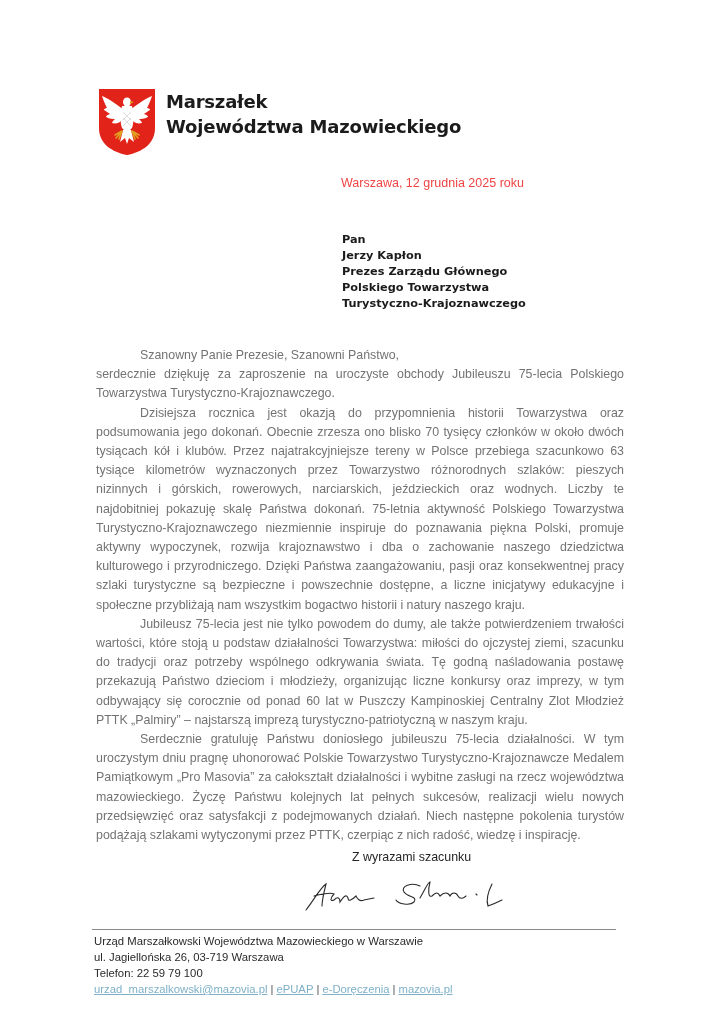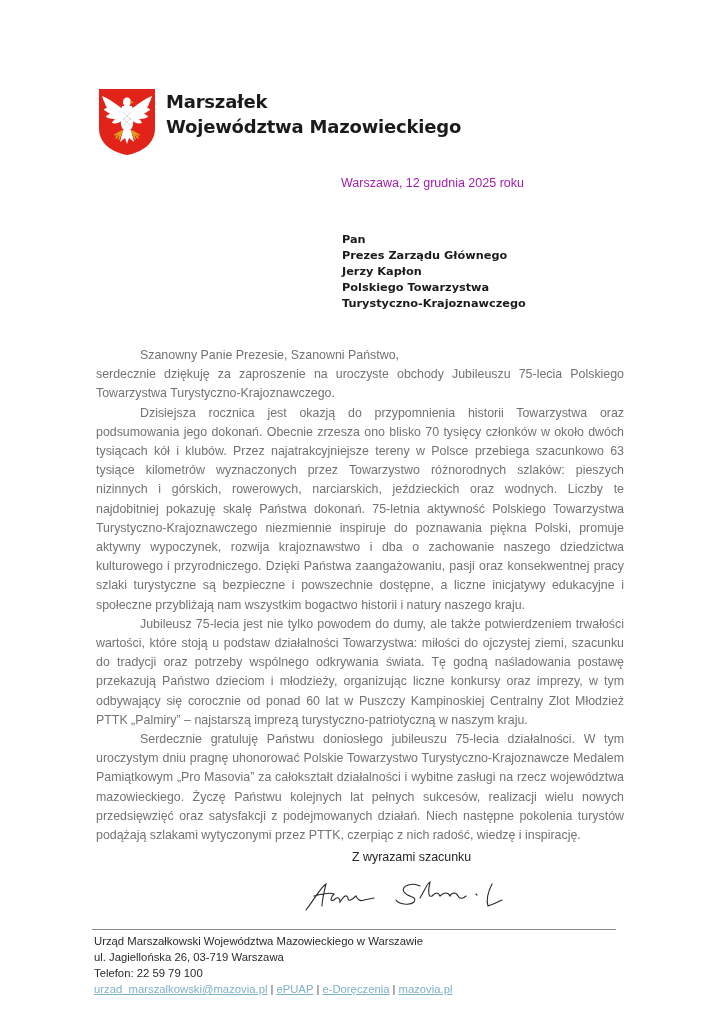--- a/index.html
+++ b/index.html
@@ -8,21 +8,21 @@
       font-family: "Liberation Sans", "DejaVu Sans", sans-serif;
       color: #1f1f1f;
     }
     .emblem { position: absolute; left: 98px; top: 88px; width: 58px; height: 68px; }
     .org-title {
       position: absolute; left: 166px; top: 89px;
       font-family: "DejaVu Sans", sans-serif; font-weight: bold;
       font-size: 18px; line-height: 25px; color: #1b1b1b; letter-spacing: -0.2px;
     }
     .date {
-      position: absolute; left: 341px; top: 176px; font-size: 12.5px; color: #a21caf;
+      position: absolute; left: 341px; top: 176px; font-size: 12.5px; color: #ef4444;
     }
     .recipient {
       position: absolute; left: 342px; top: 232px;
       font-family: "DejaVu Sans", sans-serif; font-weight: bold;
       font-size: 11.3px; line-height: 16px; color: #1b1b1b;
     }
     .body-text {
       position: absolute; left: 96px; top: 346px; width: 528px;
       font-size: 12.4px; line-height: 19.2px; color: #737373;
     }
@@ -71,22 +71,22 @@
 
 <div class="org-title">
   <div>Marszałek</div>
   <div>Województwa Mazowieckiego</div>
 </div>
 
 <div class="date">Warszawa, 12 grudnia 2025 roku</div>
 
 <div class="recipient">
   <div>Pan</div>
+  <div>Jerzy Kapłon</div>
   <div>Prezes Zarządu Głównego</div>
-  <div>Jerzy Kapłon</div>
   <div>Polskiego Towarzystwa</div>
   <div>Turystyczno-Krajoznawczego</div>
 </div>
 
 <div class="body-text">
   <p class="greeting">Szanowny Panie Prezesie, Szanowni Państwo,</p>
   <p class="cont">serdecznie dziękuję za zaproszenie na uroczyste obchody Jubileuszu 75-lecia Polskiego Towarzystwa Turystyczno-Krajoznawczego.</p>
   <p>Dzisiejsza rocznica jest okazją do przypomnienia historii Towarzystwa oraz podsumowania jego dokonań. Obecnie zrzesza ono blisko 70 tysięcy członków w około dwóch tysiącach kół i klubów. Przez najatrakcyjniejsze tereny w Polsce przebiega szacunkowo 63 tysiące kilometrów wyznaczonych przez Towarzystwo różnorodnych szlaków: pieszych nizinnych i górskich, rowerowych, narciarskich, jeździeckich oraz wodnych. Liczby te najdobitniej pokazuję skalę Państwa dokonań. 75-letnia aktywność Polskiego Towarzystwa Turystyczno-Krajoznawczego niezmiennie inspiruje do poznawania piękna Polski, promuje aktywny wypoczynek, rozwija krajoznawstwo i dba o zachowanie naszego dziedzictwa kulturowego i przyrodniczego. Dzięki Państwa zaangażowaniu, pasji oraz konsekwentnej pracy szlaki turystyczne są bezpieczne i powszechnie dostępne, a liczne inicjatywy edukacyjne i społeczne przybliżają nam wszystkim bogactwo historii i natury naszego kraju.</p>
   <p>Jubileusz 75-lecia jest nie tylko powodem do dumy, ale także potwierdzeniem trwałości wartości, które stoją u podstaw działalności Towarzystwa: miłości do ojczystej ziemi, szacunku do tradycji oraz potrzeby wspólnego odkrywania świata. Tę godną naśladowania postawę przekazują Państwo dzieciom i młodzieży, organizując liczne konkursy oraz imprezy, w tym odbywający się corocznie od ponad 60 lat w Puszczy Kampinoskiej Centralny Zlot Młodzież PTTK „Palmiry” – najstarszą imprezą turystyczno-patriotyczną w naszym kraju.</p>
   <p>Serdecznie gratuluję Państwu doniosłego jubileuszu 75-lecia działalności. W tym uroczystym dniu pragnę uhonorować Polskie Towarzystwo Turystyczno-Krajoznawcze Medalem Pamiątkowym „Pro Masovia” za całokształt działalności i wybitne zasługi na rzecz województwa mazowieckiego. Życzę Państwu kolejnych lat pełnych sukcesów, realizacji wielu nowych przedsięwzięć oraz satysfakcji z podejmowanych działań. Niech następne pokolenia turystów podążają szlakami wytyczonymi przez PTTK, czerpiąc z nich radość, wiedzę i inspirację.</p>

